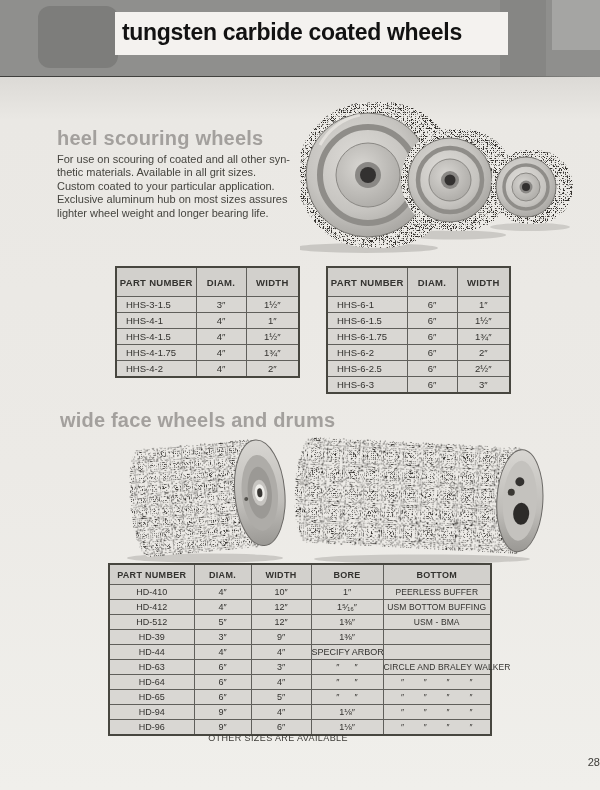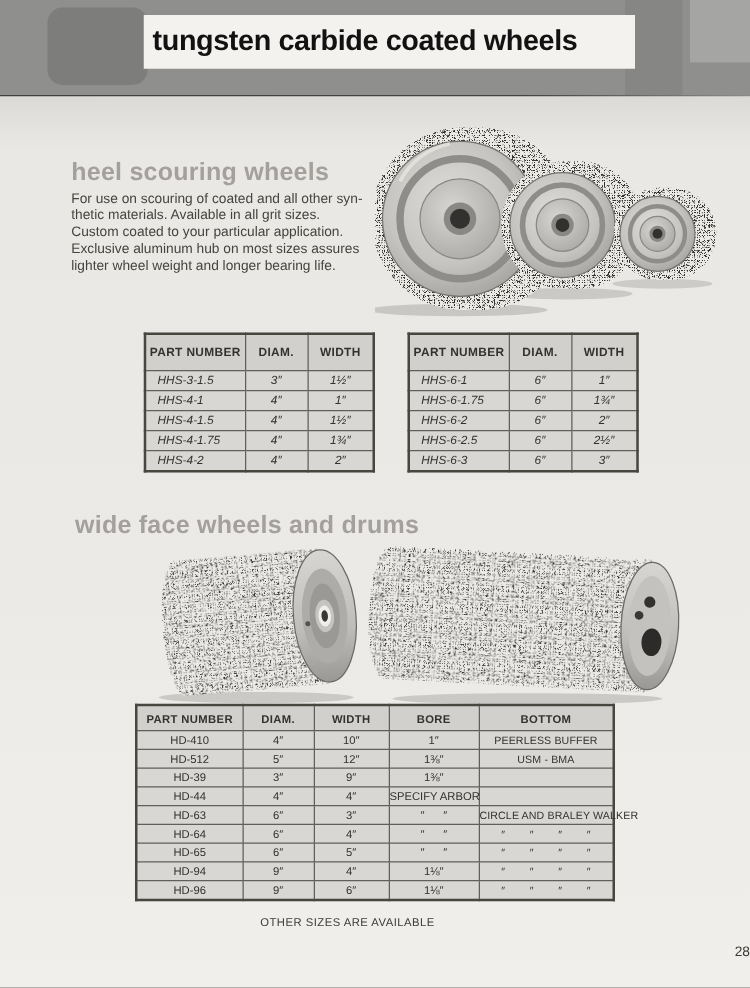--- a/index.html
+++ b/index.html
@@ -44,21 +44,21 @@
   table.spec{border-collapse:collapse;table-layout:fixed;
     background:var(--table_bg,#d9d7d3);border:2px solid var(--table_border,#47463f);}
   table.spec th,table.spec td{
     border:1px solid #605f5b;color:#33322f;text-align:center;
     padding:0;overflow:visible;
   }
   table.spec th{background:#d2d0cc;font-weight:bold;}
 
   table.t1{width:183px;}
   table.t1 th{height:28px;font-size:9.5px;line-height:11px;letter-spacing:0.3px;}
-  table.t1 td{height:15px;font-size:9.5px;font-style:italic;}
+  table.t1 td{height:15px;font-size:9.5px;}
   table.t1 td:first-child{text-align:left;padding-left:9px;}
 
   table.t2{width:384px;}
   table.t2 th{height:19px;font-size:9px;letter-spacing:0.3px;}
   table.t2 td{height:14px;font-size:9px;white-space:pre;}
   table.t2 td:last-child{font-size:8.5px;letter-spacing:0.1px;}
 
   .tbl-heel-left{left:115px;top:266px;}
   .tbl-heel-right{left:326px;top:266px;}
   .tbl-wide{left:108px;top:563px;}
@@ -212,20 +212,25 @@
         <th>WIDTH</th>
       </tr>
     </thead>
     <tbody>
         <tr>
           <td>HHS-6-1</td>
           <td>6″</td>
           <td>1″</td>
         </tr>
         <tr>
+          <td>HHS-6-1.5</td>
+          <td>6″</td>
+          <td>1½″</td>
+        </tr>
+        <tr>
           <td>HHS-6-1.75</td>
           <td>6″</td>
           <td>1¾″</td>
         </tr>
         <tr>
           <td>HHS-6-2</td>
           <td>6″</td>
           <td>2″</td>
         </tr>
         <tr>
@@ -297,20 +302,27 @@
     </thead>
     <tbody>
         <tr>
           <td>HD-410</td>
           <td>4″</td>
           <td>10″</td>
           <td>1″</td>
           <td>PEERLESS BUFFER</td>
         </tr>
         <tr>
+          <td>HD-412</td>
+          <td>4″</td>
+          <td>12″</td>
+          <td>1⁵⁄₁₆″</td>
+          <td>USM BOTTOM BUFFING</td>
+        </tr>
+        <tr>
           <td>HD-512</td>
           <td>5″</td>
           <td>12″</td>
           <td>1⅜″</td>
           <td>USM - BMA</td>
         </tr>
         <tr>
           <td>HD-39</td>
           <td>3″</td>
           <td>9″</td>

